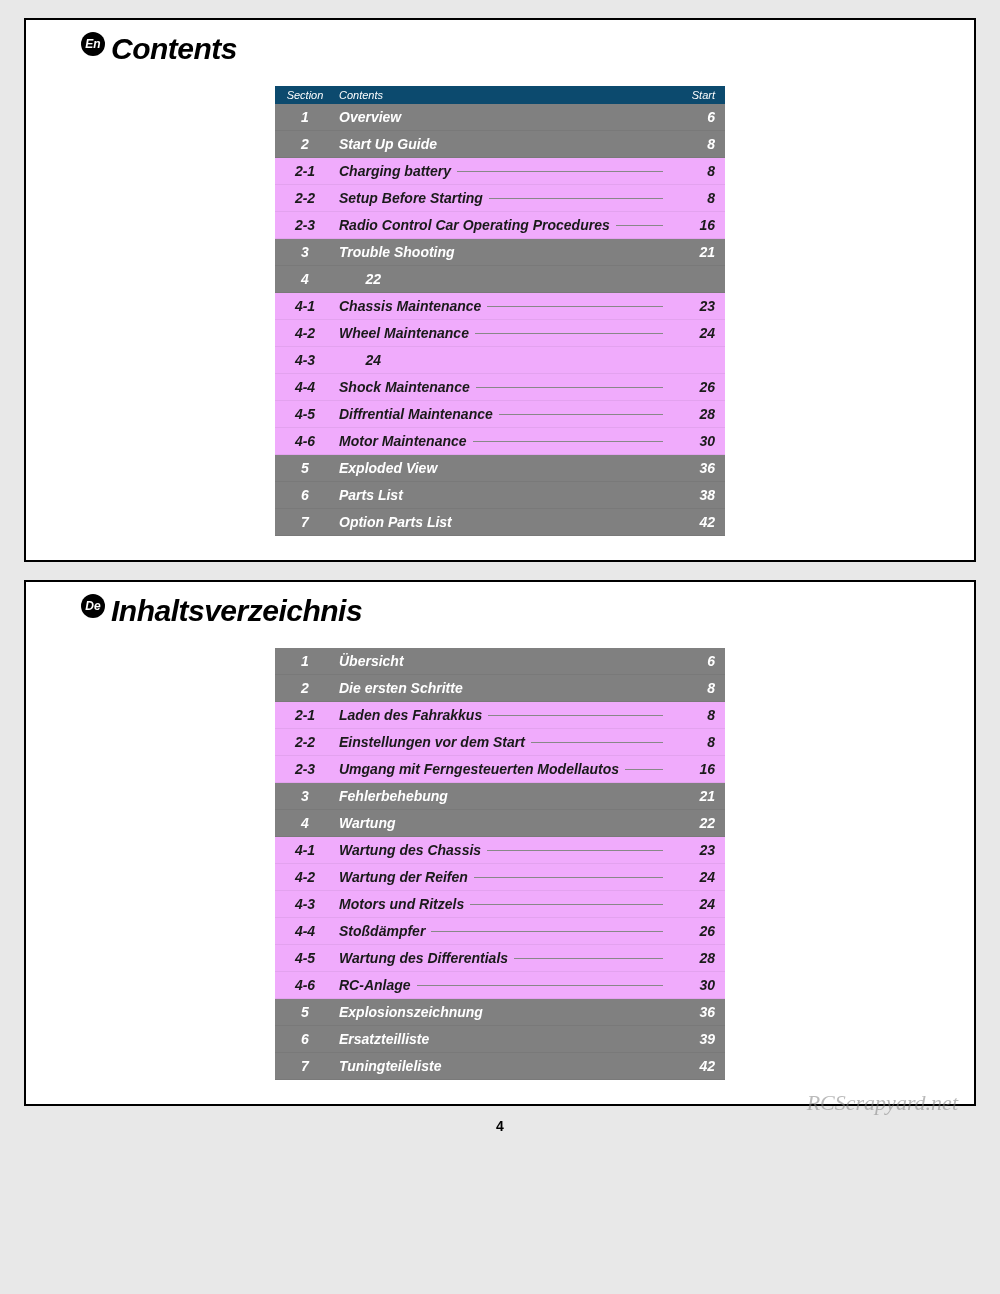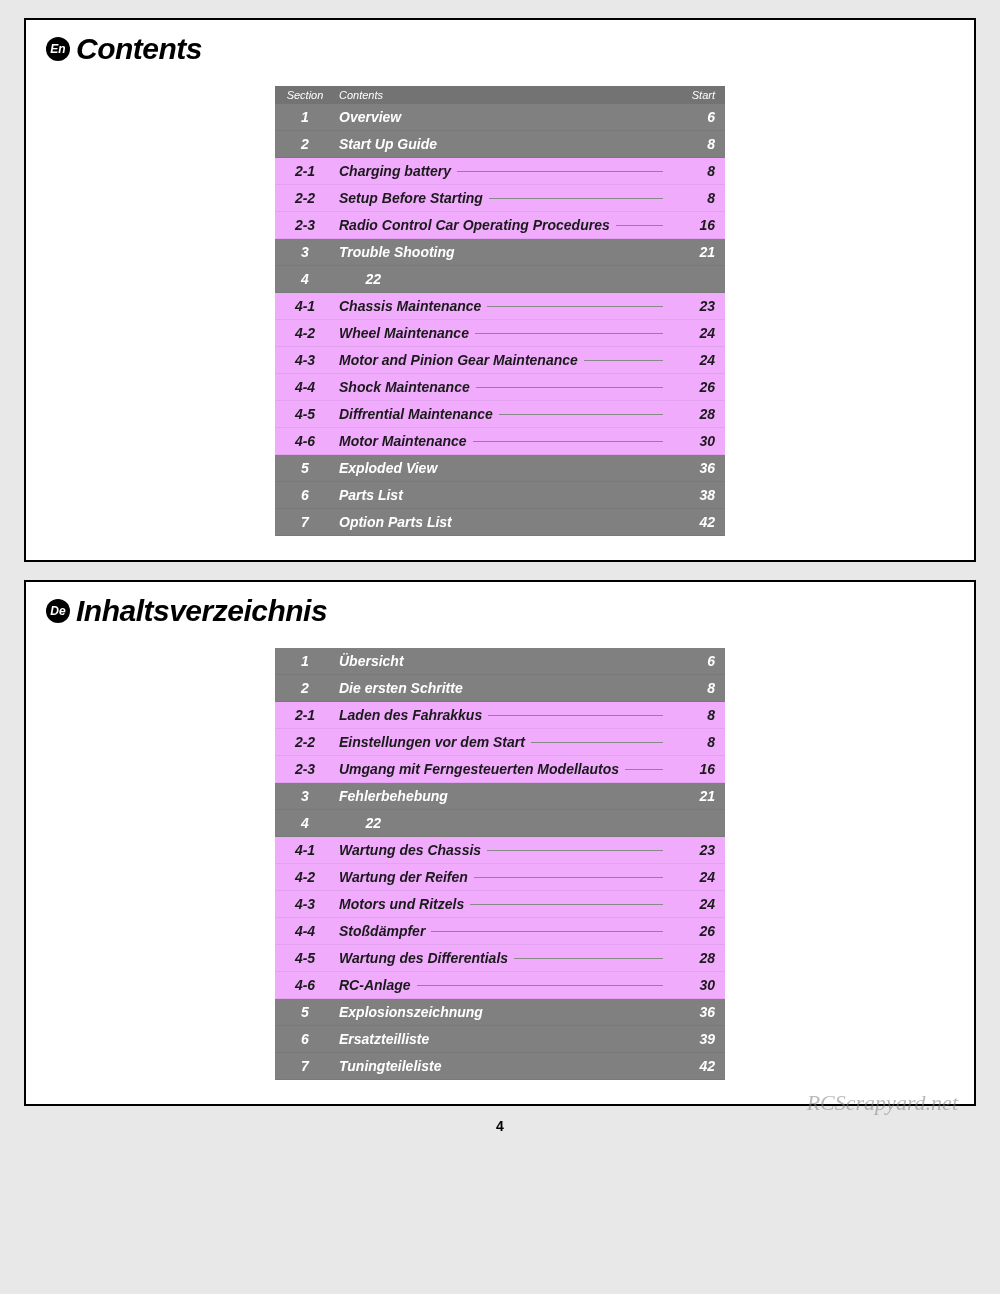--- a/index.html
+++ b/index.html
@@ -12,22 +12,22 @@
   .page {
     background: #fff;
     border: 2px solid #000;
     margin: 18px 24px 12px 24px;
     padding: 12px 20px 24px 20px;
     box-sizing: border-box;
     position: relative;
   }
   .page-title-row {
     display: flex;
-    align-items: center;
     margin-bottom: 20px;
+    margin-left: 35px;
   }
   .lang-badge {
     width: 24px;
     height: 24px;
     border-radius: 50%;
     background: #000;
     color: #fff;
     font-size: 12px;
     font-weight: bold;
     display: flex;
@@ -41,21 +41,21 @@
     font-weight: 900;
     font-style: italic;
     color: #000;
     letter-spacing: -0.5px;
   }
   .toc {
     width: 450px;
     margin: 0 auto;
   }
   .toc-header {
-    background: #737373;
+    background: #0c4a6e;
     color: #fff;
     display: flex;
     font-size: 11px;
     font-style: italic;
     height: 18px;
     align-items: center;
   }
   .col-section { width: 60px; text-align: center; flex-shrink: 0; }
   .col-title { flex: 1; padding-left: 4px; }
   .col-page { width: 46px; text-align: right; padding-right: 10px; flex-shrink: 0; }
@@ -198,24 +198,20 @@
         <div class="toc-row minor">
           <div class="row-section">4-2</div>
           <div class="row-title">
             <span class="row-title-text">Wheel Maintenance</span>
             <span class="leader"></span>
           </div>
           <div class="row-page">24</div>
         </div>
         <div class="toc-row minor">
           <div class="row-section">4-3</div>
-          <div class="row-title">
-            <span class="row-title-text">Motor and Pinion Gear Maintenance</span>
-            <span class="leader"></span>
-          </div>
           <div class="row-page">24</div>
         </div>
         <div class="toc-row minor">
           <div class="row-section">4-4</div>
           <div class="row-title">
             <span class="row-title-text">Shock Maintenance</span>
             <span class="leader"></span>
           </div>
           <div class="row-page">26</div>
         </div>
@@ -304,20 +300,23 @@
         </div>
         <div class="toc-row major">
           <div class="row-section">3</div>
           <div class="row-title">
             <span class="row-title-text">Fehlerbehebung</span>
           </div>
           <div class="row-page">21</div>
         </div>
         <div class="toc-row major">
           <div class="row-section">4</div>
+          <div class="row-title">
+            <span class="row-title-text">Wartung</span>
+          </div>
           <div class="row-page">22</div>
         </div>
         <div class="toc-row minor">
           <div class="row-section">4-1</div>
           <div class="row-title">
             <span class="row-title-text">Wartung des Chassis</span>
             <span class="leader"></span>
           </div>
           <div class="row-page">23</div>
         </div>

